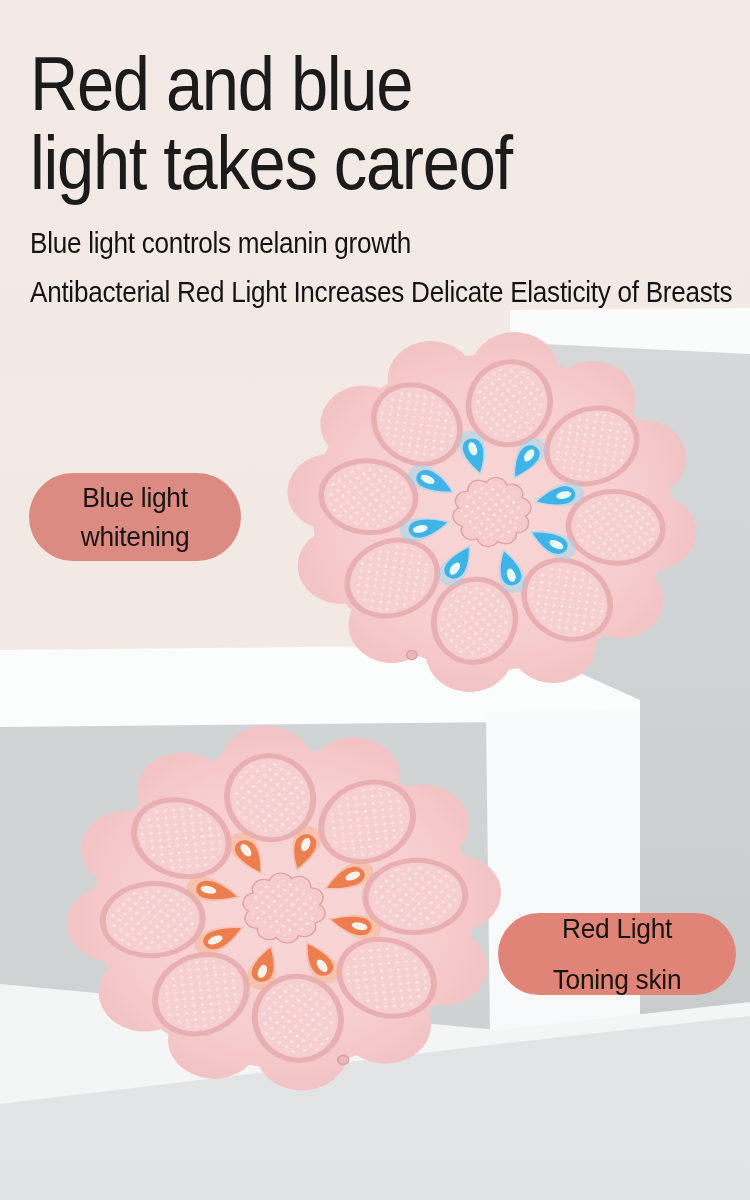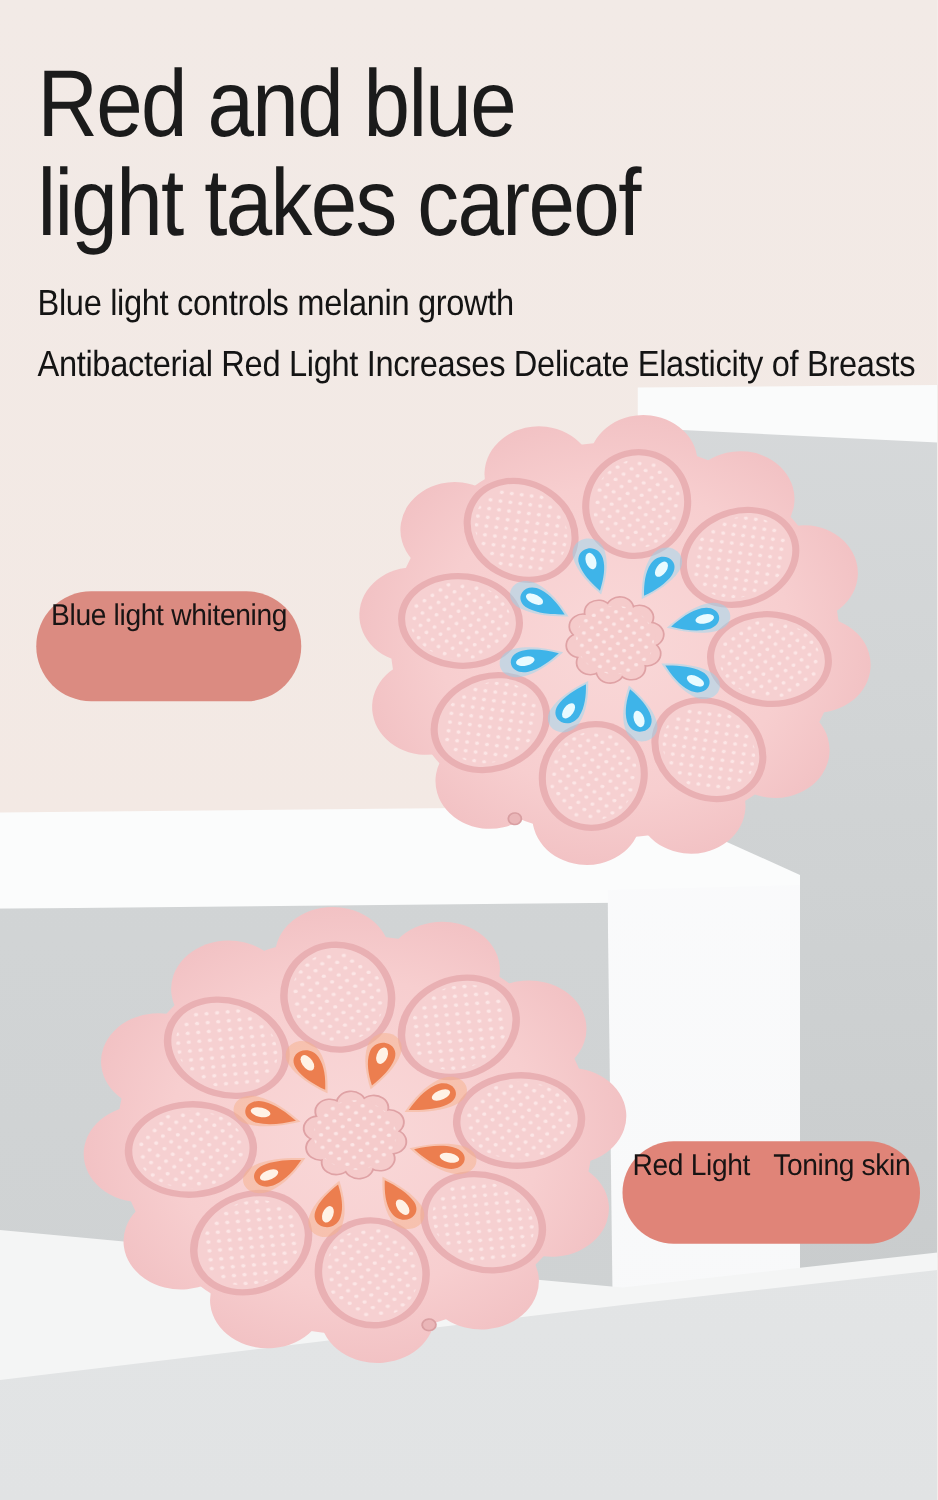--- a/index.html
+++ b/index.html
@@ -25,22 +25,22 @@
     clip-path:polygon(0px 1104px,498px 1044px,750px 1016px,750px 1200px,0px 1200px);}
   
   .headline{left:30px;top:44px;color:#1b1b1b;font-size:76px;line-height:79px;
     font-weight:500;letter-spacing:-1.5px;transform:scaleX(.88);transform-origin:left top;white-space:nowrap;}
   .sub{color:#141414;font-size:29px;font-weight:500;letter-spacing:-.3px;
     transform:scaleX(.9);transform-origin:left top;white-space:nowrap;}
   .sub1{left:30px;top:227px;}
   .sub2{left:30px;top:276px;}
   
   .badge{border-radius:46px;color:#181414;text-align:center;
-    display:flex;flex-direction:row;justify-content:center;
-    font-size:24px;line-height:39px;font-weight:500;letter-spacing:-.3px;}
+    display:flex;flex-direction:column;justify-content:center;
+    font-size:28px;line-height:39px;font-weight:500;letter-spacing:-.3px;}
   .badge .ln{transform:scaleX(.94);transform-origin:center;white-space:nowrap;}
   .badge-blue{left:29px;top:473px;width:212px;height:88px;background:#db8b81;}
   .badge-red{left:498px;top:913px;width:238px;height:82px;background:#e08478;gap:12px;}
   
   .device{position:absolute;}
   .device svg{display:block;}
   .device-top{left:284px;top:304px;width:416px;height:416px;
     transform:scaleY(.88) rotate(8deg);}
   .device-bottom{left:64px;top:688px;width:440px;height:440px;
     transform:scaleY(.84) rotate(-6deg);}

